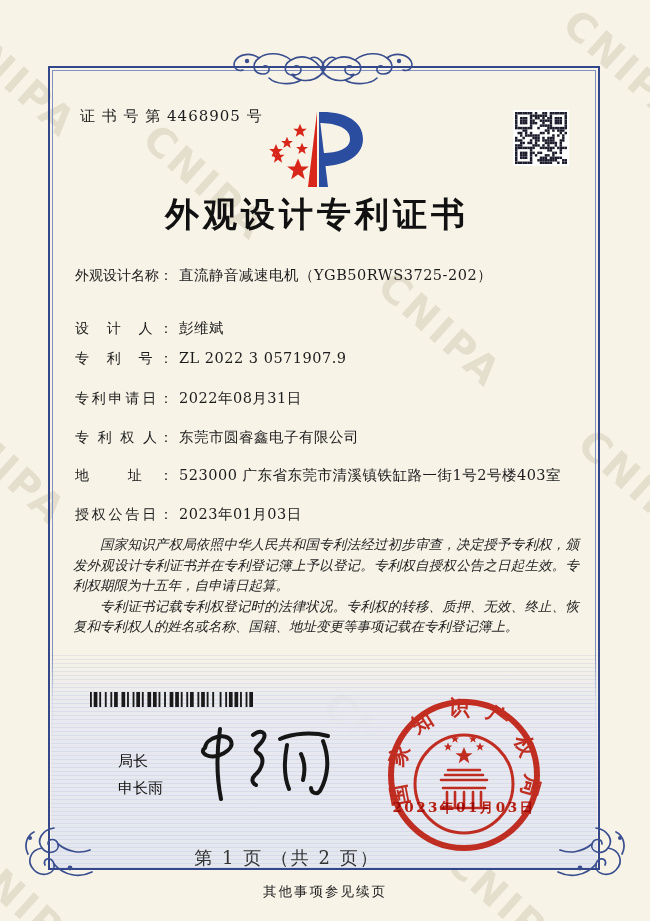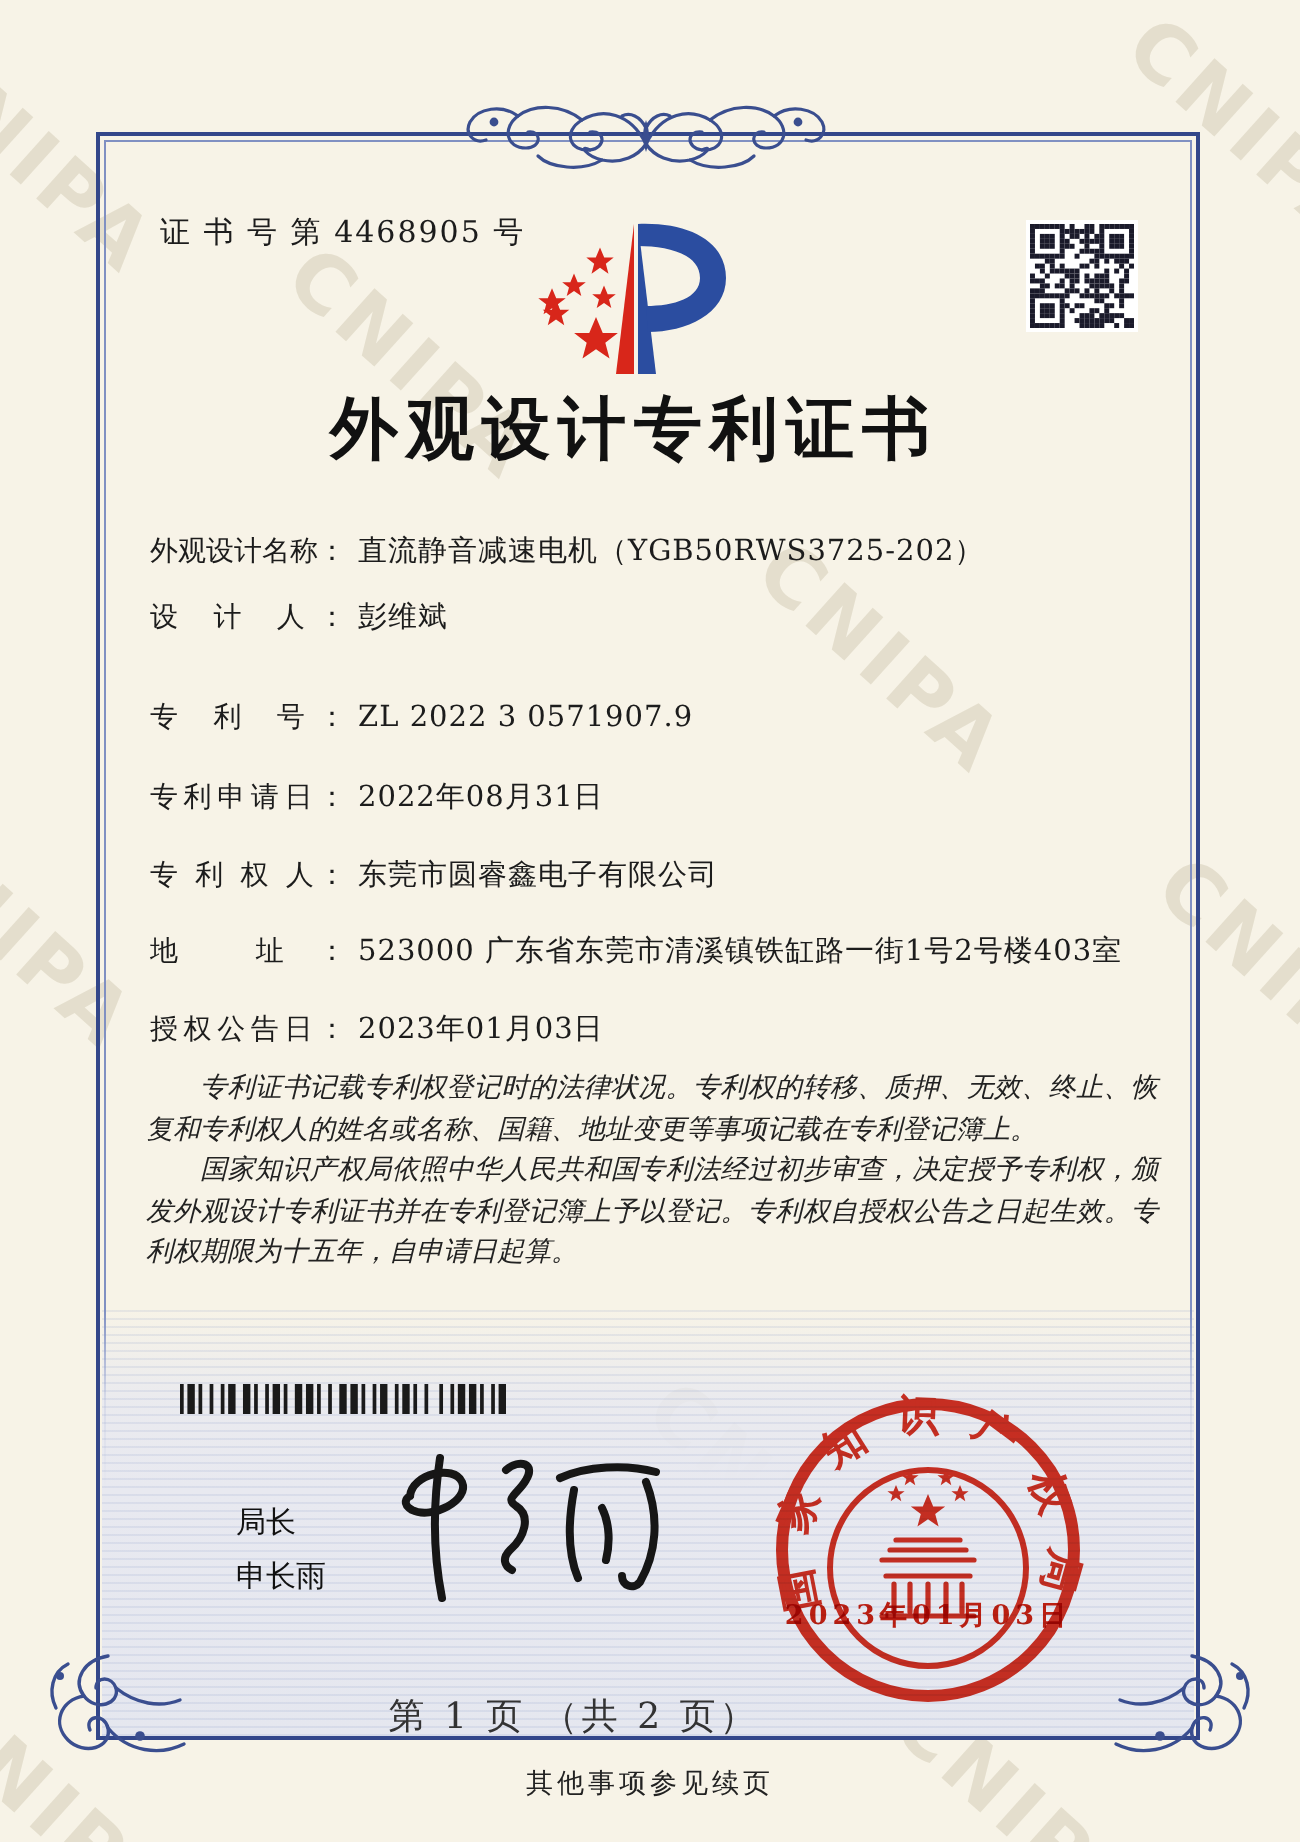--- a/index.html
+++ b/index.html
@@ -397,42 +397,42 @@
     <path d="M53,3 L53,78 L62,78 Z"></path>
     <path d="M53,3 C79,2 97,12 97,30 C97,48 77,57 58,57 L57,44 C71,44 84,40 84,30 C84,18 68,14 53,14 Z"></path>
   </g>
 </svg>
 
 <div class="title">外观设计专利证书</div>
 
 <div class="row" style="top:266px">
   <span class="flabel">外观设计名称：</span><span class="fvalue">直流静音减速电机（YGB50RWS3725-202）</span>
 </div>
-<div class="row" style="top:299px">
+<div class="row" style="top:319px">
   <span class="flabel">设 计 人：</span><span class="fvalue">彭维斌</span>
 </div>
 <div class="row" style="top:350px">
   <span class="flabel">专 利 号：</span><span class="fvalue">ZL 2022 3 0571907.9</span>
 </div>
 <div class="row" style="top:389px">
   <span class="flabel">专利申请日：</span><span class="fvalue">2022年08月31日</span>
 </div>
 <div class="row" style="top:428px">
   <span class="flabel">专 利 权 人：</span><span class="fvalue">东莞市圆睿鑫电子有限公司</span>
 </div>
 <div class="row" style="top:466px">
   <span class="flabel">地 址：</span><span class="fvalue">523000 广东省东莞市清溪镇铁缸路一街1号2号楼403室</span>
 </div>
 <div class="row" style="top:505px">
   <span class="flabel">授权公告日：</span><span class="fvalue">2023年01月03日</span>
 </div>
 
 <div class="paras">
+  <p>国家知识产权局依照中华人民共和国专利法经过初步审查，决定授予专利权，颁发外观设计专利证书并在专利登记簿上予以登记。专利权自授权公告之日起生效。专利权期限为十五年，自申请日起算。</p>
   <p>专利证书记载专利权登记时的法律状况。专利权的转移、质押、无效、终止、恢复和专利权人的姓名或名称、国籍、地址变更等事项记载在专利登记簿上。</p>
-  <p>国家知识产权局依照中华人民共和国专利法经过初步审查，决定授予专利权，颁发外观设计专利证书并在专利登记簿上予以登记。专利权自授权公告之日起生效。专利权期限为十五年，自申请日起算。</p>
 </div>
 
 <svg class="barcode" viewBox="0 0 163 15" preserveAspectRatio="none" fill="#1a1a1a">
     <rect x="0.00" y="0" width="1.85" height="15"></rect>
     <rect x="3.70" y="0" width="3.70" height="15"></rect>
     <rect x="9.26" y="0" width="1.85" height="15"></rect>
     <rect x="14.82" y="0" width="1.85" height="15"></rect>
     <rect x="20.38" y="0" width="1.85" height="15"></rect>
     <rect x="24.08" y="0" width="3.70" height="15"></rect>
     <rect x="31.49" y="0" width="3.70" height="15"></rect>

